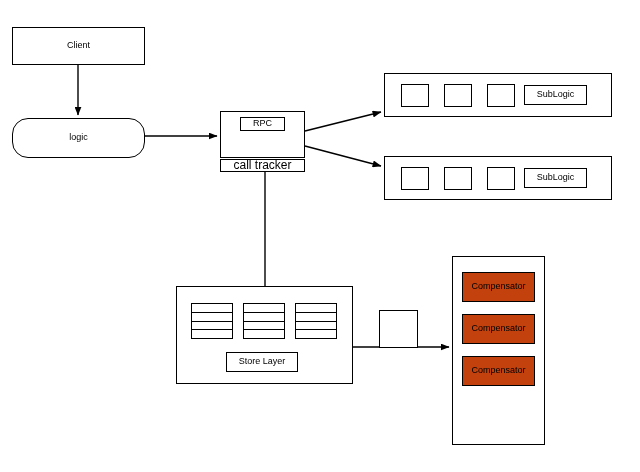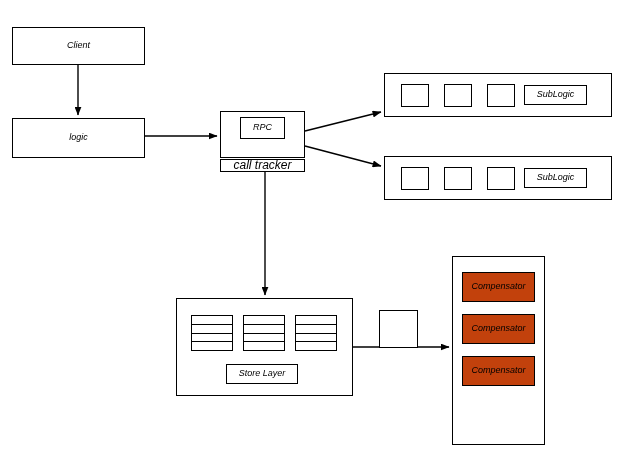--- a/index.html
+++ b/index.html
@@ -21,30 +21,29 @@
     border: 1.4px solid #000000;
     background: #ffffff;
     color: #000000;
     display: flex;
     align-items: center;
     justify-content: center;
     font-size: 9px;
     line-height: 1.1;
     text-align: left;
     white-space: nowrap;
-    font-style: italic;
   }
   
   #client-box   { left: 12px;  top: 27px;  width: 133px; height: 38px; }
-  #logic-box    { left: 12px;  top: 118px; width: 133px; height: 40px; }
+  #logic-box    { left: 12px;  top: 118px; width: 133px; height: 40px; border-radius: 16px; }
 
   
   #rpc-outer    { left: 220px; top: 111px; width: 85px;  height: 47px;
                   align-items: flex-start; justify-content: center; }
-  #rpc-inner    { left: 240px; top: 117px; width: 45px;  height: 22px; font-size: 9px; }
+  #rpc-inner    { left: 240px; top: 117px; width: 45px;  height: 14px; font-size: 9px; }
   #calltracker  { left: 220px; top: 159px; width: 85px;  height: 13px; font-size: 12px; }
 
   
   .sublogic-row { width: 228px; height: 44px; }
   #sublogic-row-0 { left: 384px; top: 73px; }
   #sublogic-row-1 { left: 384px; top: 156px; }
   .sublogic-slot {
     position: absolute;
     box-sizing: border-box;
     border: 1.4px solid #000000;
@@ -66,21 +65,21 @@
     width: 63px;
     height: 20px;
     display: flex;
     align-items: center;
     justify-content: center;
     font-size: 9px;
     white-space: nowrap;
   }
 
   
-  #store-box    { left: 176px; top: 298px; width: 177px; height: 98px; }
+  #store-box    { left: 176px; top: 286px; width: 177px; height: 98px; }
   .store-table {
     position: absolute;
     box-sizing: border-box;
     border: 1.4px solid #000000;
     background: #ffffff;
     top: 16px;
     width: 42px;
     height: 36px;
     display: flex;
     flex-direction: column;

